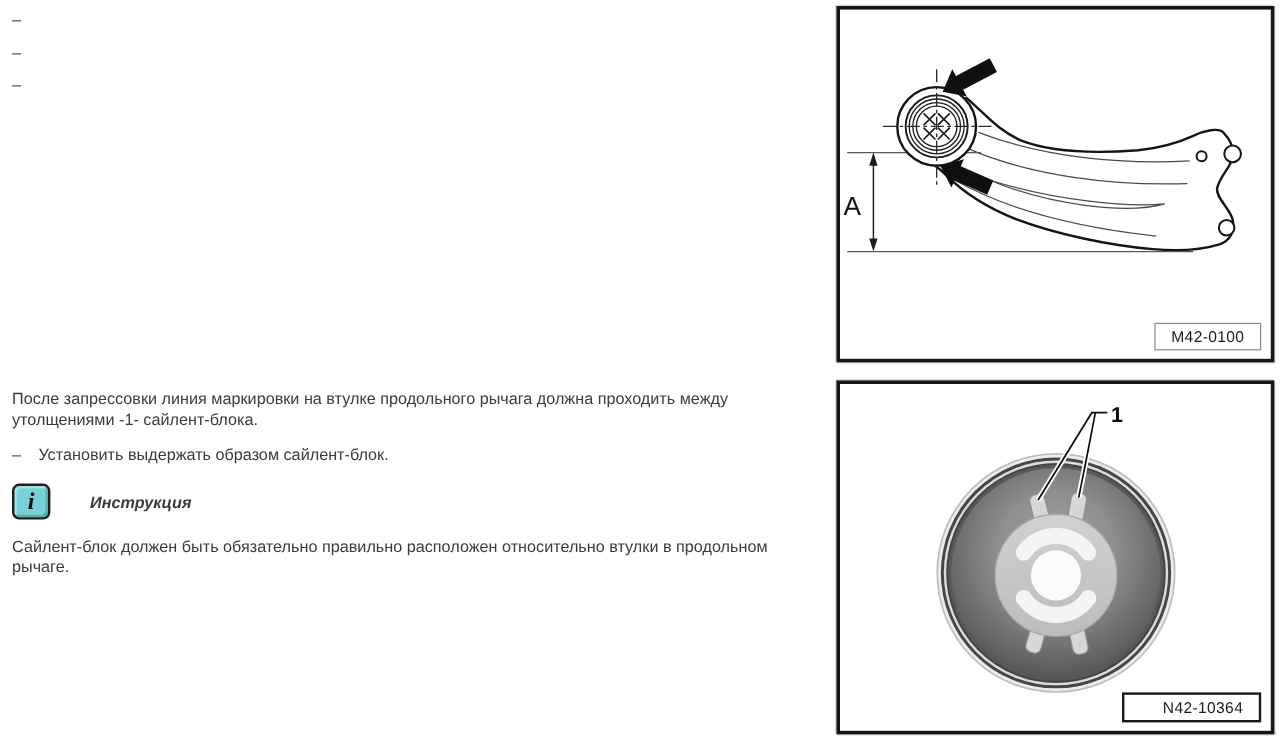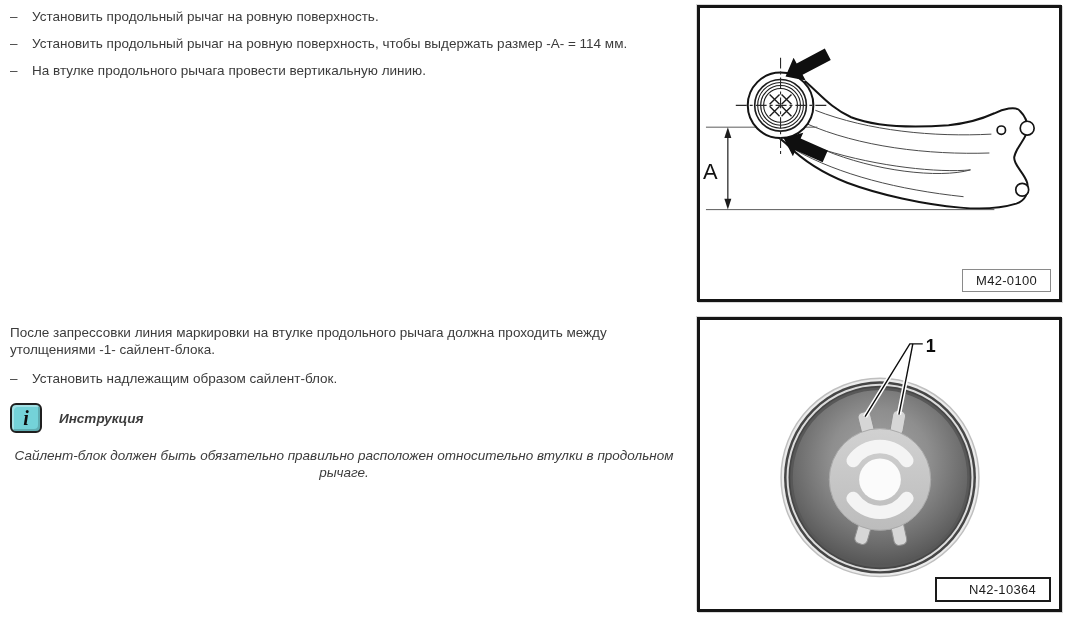--- a/index.html
+++ b/index.html
@@ -21,22 +21,22 @@
   .note-head{display:flex;align-items:center;margin:16px 0 12px 0;}
   .note-icon{
     width:28px;height:26px;flex:none;
     border:2px solid #1f1f1f;border-radius:6px;
     background:#74d2d8;
     box-shadow:inset -2px -2px 0 rgba(0,0,0,.18), inset 2px 2px 0 rgba(255,255,255,.35);
     display:flex;align-items:center;justify-content:center;
     font-family:"Liberation Serif", serif;font-style:italic;font-weight:bold;
     font-size:20px;color:#0d0d0d;line-height:1;
   }
-  .note-title{margin-left:17px;font-weight:bold;font-style:italic;}
-  .note-body{width:668px;font-style:italic;text-align:center;}
+  .note-title{margin-left:33px;font-weight:bold;font-style:italic;}
+  .note-body{width:668px;}
   
   .fig{
     position:absolute;left:697px;width:359px;
     border:3px solid #151515;background:#fff;
     box-shadow:-1px -1px 0 #d9d9d9, 1px 1px 0 #d9d9d9;
   }
   #fig-top{top:5px;height:291px;}
   #fig-bottom{top:317px;height:289px;}
   .fig svg{position:absolute;left:0;top:0;width:100%;height:100%;}
   .code-box{
@@ -47,37 +47,34 @@
   #fig-bottom .code-box{border:2px solid #1a1a1a;padding-left:32px;}
 </style>
 </head>
 <body>
 
 <div id="page">
 
   <div id="text-top" class="text-block">
     <div class="bullet">
       <span class="dash">–</span>
-      <span>Установить продольный рычаг на ровную поверхность.</span>
     </div>
     <div class="bullet">
       <span class="dash">–</span>
-      <span>Установить продольный рычаг на ровную поверхность, чтобы выдержать размер -А- = 114 мм.</span>
     </div>
     <div class="bullet">
       <span class="dash">–</span>
-      <span>На втулке продольного рычага провести вертикальную линию.</span>
     </div>
   </div>
 
   <div id="text-mid" class="text-block">
     <p class="para">После запрессовки линия маркировки на втулке продольного рычага должна проходить между утолщениями -1- сайлент-блока.</p>
     <div class="bullet">
       <span class="dash">–</span>
-      <span>Установить надлежащим образом сайлент-блок.</span>
+      <span>Установить выдержать образом сайлент-блок.</span>
     </div>
     <div class="note-head">
       <span class="note-icon">i</span>
       <span class="note-title">Инструкция</span>
     </div>
     <p class="note-body">Сайлент-блок должен быть обязательно правильно расположен относительно втулки в продольном рычаге.</p>
   </div>
 
   <div id="fig-top" class="fig">
     <svg viewBox="0 0 361 293" preserveAspectRatio="none">

